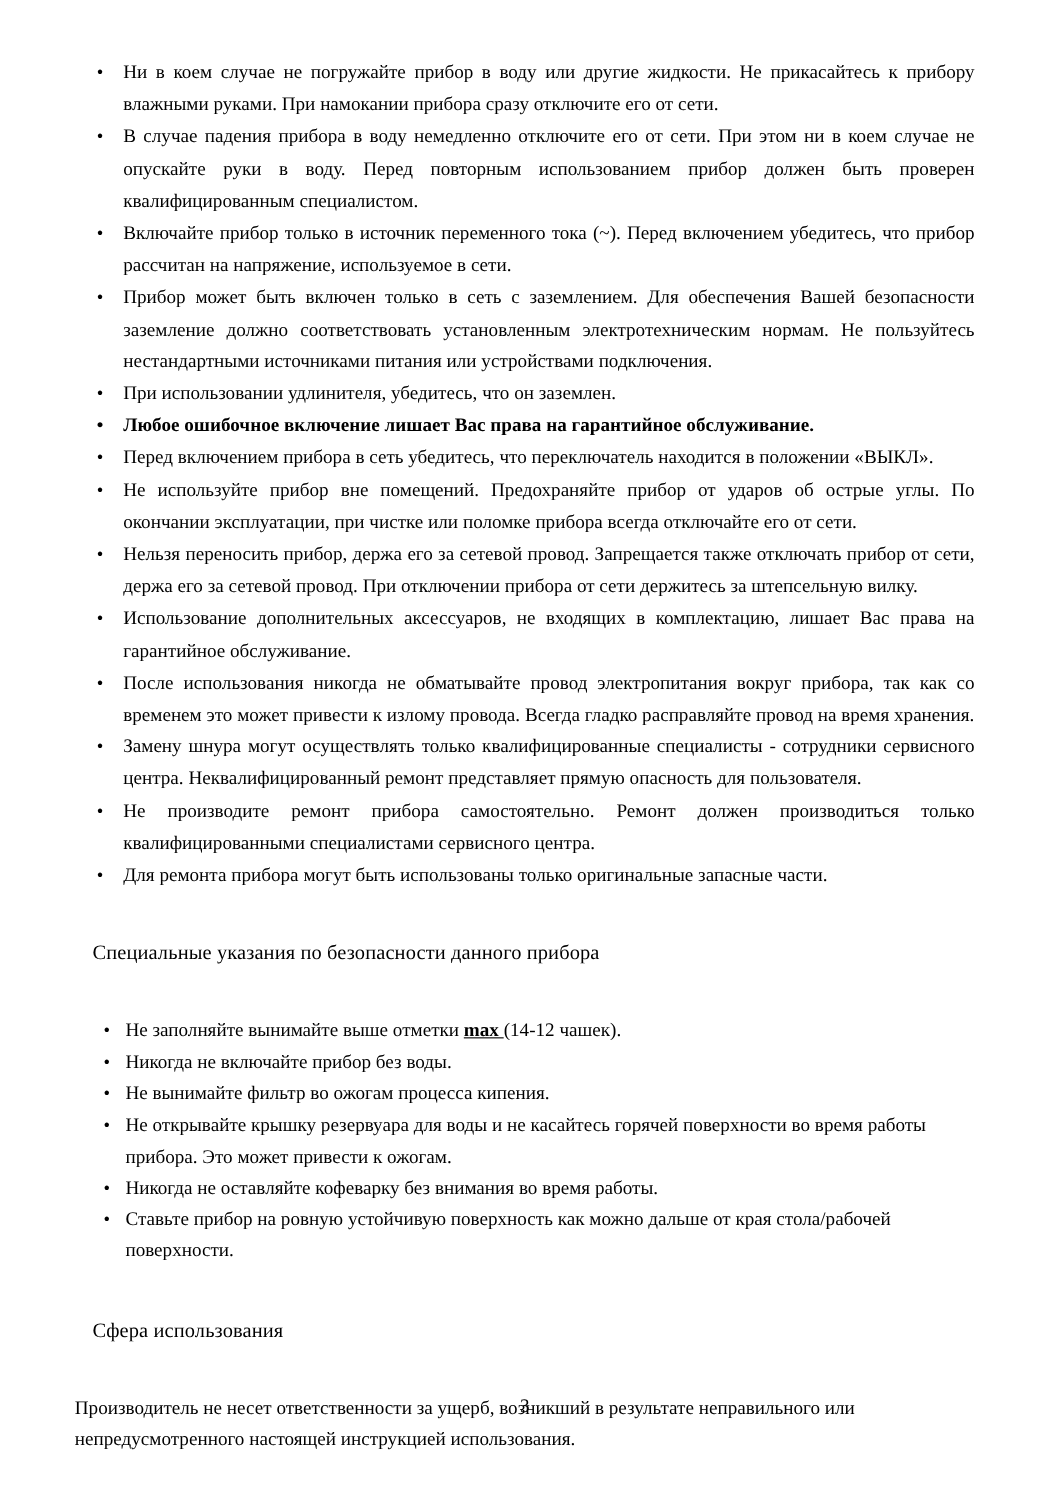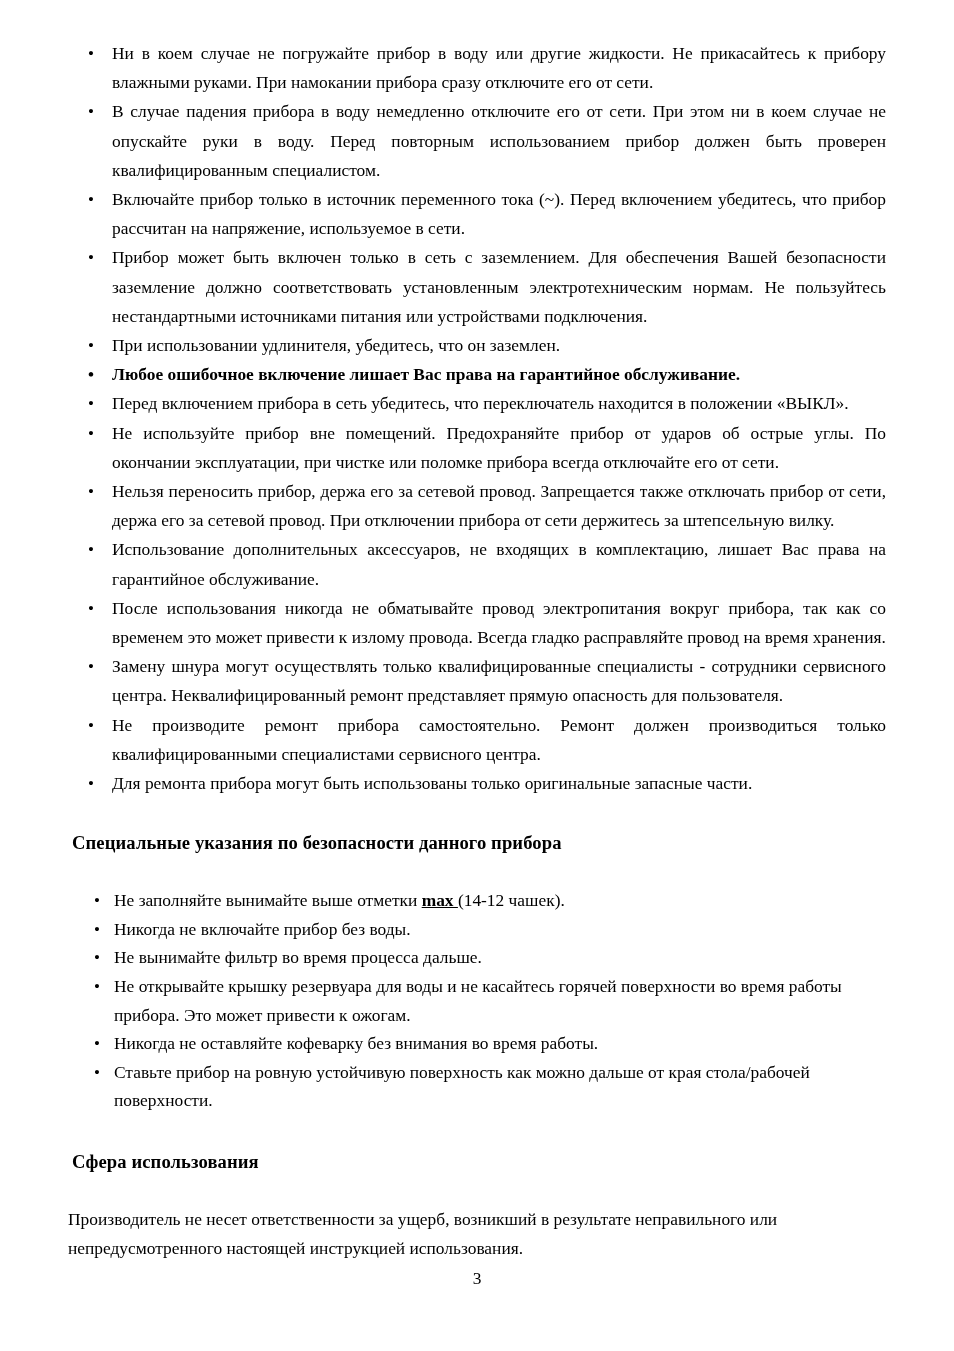--- a/index.html
+++ b/index.html
@@ -12,21 +12,21 @@
     width: 954px;
     height: 1351px;
     position: relative;
     font-family: "Liberation Serif", "DejaVu Serif", serif;
     color: #000000;
     -webkit-font-smoothing: antialiased;
   }
   .page {
     position: absolute;
     left: 0;
-    top: 4px;
+    top: 16px;
     width: 954px;
     height: 1030px;
     box-sizing: border-box;
     padding: 35px 68px 0 68px;
   }
 
   
   ul.bullets {
     list-style: none;
     margin: 0;
@@ -71,22 +71,22 @@
     text-align: left;
     line-height: 28.6px;
   }
   ul.bullets.tight > li::before {
     left: 26px;
   }
 
   
   h2.section-heading {
     font-size: 18.6px;
-    font-weight: bold;
-    margin: 4px;
+    font-weight: normal;
+    margin: 16px;
     padding: 0;
     line-height: 26px;
     letter-spacing: 0.1px;
   }
   .gap-before-heading { height: 28px; }
   .gap-after-heading  { height: 26px; }
   .gap-after-list     { height: 30px; }
 
   
   p.body-para {
@@ -169,21 +169,21 @@
   <div class="gap-after-heading"></div>
 
   <ul class="bullets tight" id="special-list">
     <li>
         <span class="txt"><span>Не заполняйте вынимайте выше отметки </span><span class="bu">max </span><span>(14-12 чашек).</span></span>
       </li>
     <li>
         <span class="txt"><span>Никогда не включайте прибор без воды.</span></span>
       </li>
     <li>
-        <span class="txt"><span>Не вынимайте фильтр во время процесса дальше.</span></span>
+        <span class="txt"><span>Не вынимайте фильтр во ожогам процесса кипения.</span></span>
       </li>
     <li>
         <span class="txt"><span>Не открывайте крышку резервуара для воды и не касайтесь горячей поверхности во время работы прибора. Это может привести к ожогам.</span></span>
       </li>
     <li>
         <span class="txt"><span>Никогда не оставляйте кофеварку без внимания во время работы.</span></span>
       </li>
     <li>
         <span class="txt"><span>Ставьте прибор на ровную устойчивую поверхность как можно дальше от края стола/рабочей поверхности.</span></span>
       </li>

